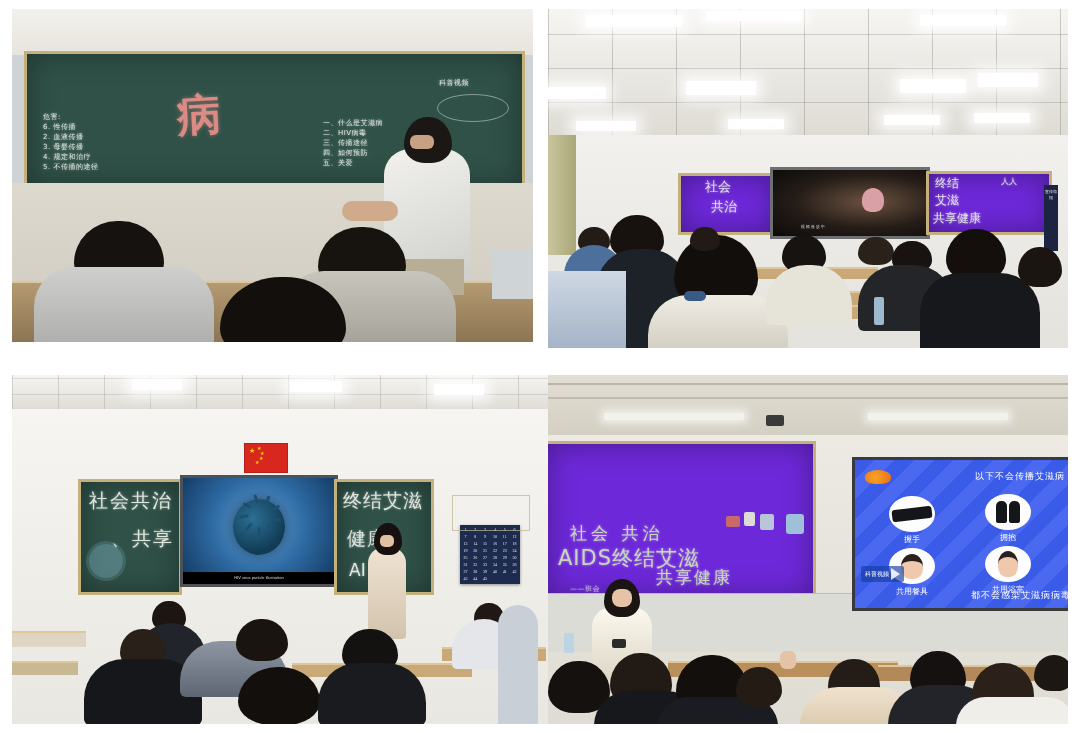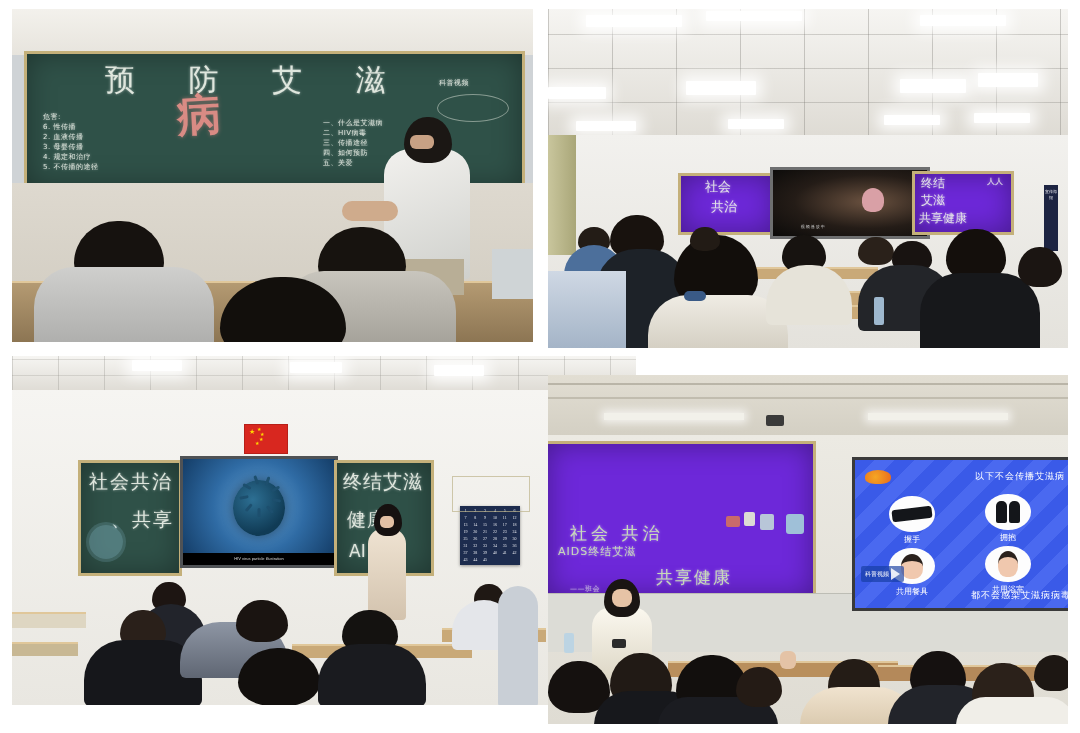--- a/index.html
+++ b/index.html
@@ -16,21 +16,21 @@
     background:#ffffff;
   }
   .photo{
     position:absolute;
     overflow:hidden;
     background:#cfd3d6;
   }
   
   #photo-tl{left:12px;  top:9px;   width:521px; height:333px;}
   #photo-tr{left:548px; top:9px;   width:520px; height:339px;}
-  #photo-bl{left:12px;  top:356px; width:624px; height:349px;}
+  #photo-bl{left:12px;  top:375px; width:624px; height:349px;}
   #photo-br{left:548px; top:375px; width:520px; height:349px;}
 
   .scene{position:absolute;inset:0;}
 
   
   .wall{position:absolute;left:0;right:0;background:#eceae4;}
   .ceiling{position:absolute;left:0;right:0;top:0;
     background:linear-gradient(#f6f5f2,#dedbd4);}
   .tilegrid{position:absolute;inset:0;
     background-image:
@@ -113,21 +113,20 @@
 <body>
 
 <div class="collage">
 
   <div class="photo" id="photo-tl">
     <div class="scene">
 
       <div class="wall" style="top:0;height:46px;background:linear-gradient(#f3f1ec,#e7e4dd);"></div>
 
       <div class="board" style="left:12px;top:42px;width:495px;height:132px;">
-        <div class="chalk" style="left:78px;top:6px;font-size:30px;letter-spacing:22px;">预 防 艾 滋</div>
         <div class="chalk red" style="left:150px;top:32px;font-size:44px;font-weight:bold;transform:rotate(-3deg);">病</div>
         <div class="chalk small" style="left:16px;top:58px;">
           <div>危害:</div>
           <div>6. 性传播</div>
           <div>2. 血液传播</div>
           <div>3. 母婴传播</div>
           <div>4. 规定和治疗</div>
           <div>5. 不传播的途径</div>
         </div>
         <div class="chalk small" style="left:296px;top:64px;">
@@ -182,21 +181,21 @@
         <div class="chalk" style="left:24px;top:2px;font-size:13px;">社会</div>
         <div class="chalk" style="left:30px;top:22px;font-size:13px;">共治</div>
       </div>
       <div class="screen" style="left:222px;top:158px;width:154px;height:66px;border-color:#6e6f70;">
         <div class="screen-inner">
           <div class="projvideo"></div>
           <div style="position:absolute;left:58%;top:28%;width:22px;height:24px;background:#d9a0a6;border-radius:50% 50% 40% 40%;"></div>
           <div class="vid-sub">视频播放中</div>
         </div>
       </div>
-      <div class="board dark" style="left:364px;top:162px;width:96px;height:58px;">
+      <div class="board dark" style="left:378px;top:162px;width:96px;height:58px;padding-left:24px;">
         <div class="chalk" style="left:6px;top:1px;font-size:12px;">终结</div>
         <div class="chalk" style="left:6px;top:18px;font-size:12px;">艾滋</div>
         <div class="chalk" style="left:4px;top:36px;font-size:12px;">共享健康</div>
         <div class="chalk" style="left:72px;top:2px;font-size:8px;">人人</div>
       </div>
       <div style="position:absolute;left:496px;top:176px;width:14px;height:66px;background:#1d2442;">
         <div style="color:#e6e6ee;font-size:4px;line-height:6px;text-align:center;padding-top:4px;">宣传海报</div>
       </div>
 
       <div class="desk" style="left:200px;top:258px;width:130px;height:10px;"></div>
@@ -353,21 +352,21 @@
         <div style="position:absolute;left:0;right:0;top:8px;height:2px;background:rgba(160,155,140,.6);"></div>
         <div style="position:absolute;left:0;right:0;top:22px;height:2px;background:rgba(160,155,140,.45);"></div>
         <div style="position:absolute;left:56px;top:38px;width:140px;height:7px;background:#f2f1ea;box-shadow:0 0 8px 3px rgba(255,255,255,.7);"></div>
         <div style="position:absolute;left:320px;top:38px;width:140px;height:7px;background:#f2f1ea;box-shadow:0 0 8px 3px rgba(255,255,255,.7);"></div>
         <div style="position:absolute;left:218px;top:40px;width:18px;height:11px;background:#3a3a3a;border-radius:2px;"></div>
       </div>
       <div class="wall" style="top:60px;bottom:0;background:linear-gradient(#eceae3,#dfdcd3);"></div>
 
       <div class="board dark" style="left:0px;top:66px;width:265px;height:152px;border-left:none;">
         <div class="chalk green" style="left:22px;top:78px;font-size:17px;letter-spacing:4px;">社会 共治</div>
-        <div class="chalk green" style="left:10px;top:100px;font-size:11px;letter-spacing:1px;">AIDS终结艾滋</div>
+        <div class="chalk green" style="left:10px;top:100px;font-size:21px;letter-spacing:1px;">AIDS终结艾滋</div>
         <div class="chalk green" style="left:108px;top:122px;font-size:17px;letter-spacing:2px;">共享健康</div>
         <div class="chalk small" style="left:22px;top:140px;opacity:.7;">——班会</div>
         <div style="position:absolute;left:178px;top:72px;width:14px;height:11px;background:#c96a6a;border-radius:2px;"></div>
         <div style="position:absolute;left:196px;top:68px;width:11px;height:14px;background:#dcdcd4;border-radius:2px;"></div>
         <div style="position:absolute;left:212px;top:70px;width:14px;height:16px;background:#b8c6d8;border-radius:2px;"></div>
         <div style="position:absolute;left:238px;top:70px;width:18px;height:20px;background:#9fc0d8;border-radius:3px;"></div>
       </div>
       <div class="dado" style="top:218px;height:58px;"></div>
 
       <div class="screen" style="left:304px;top:82px;width:216px;height:148px;border-color:#3a3a3a;">

